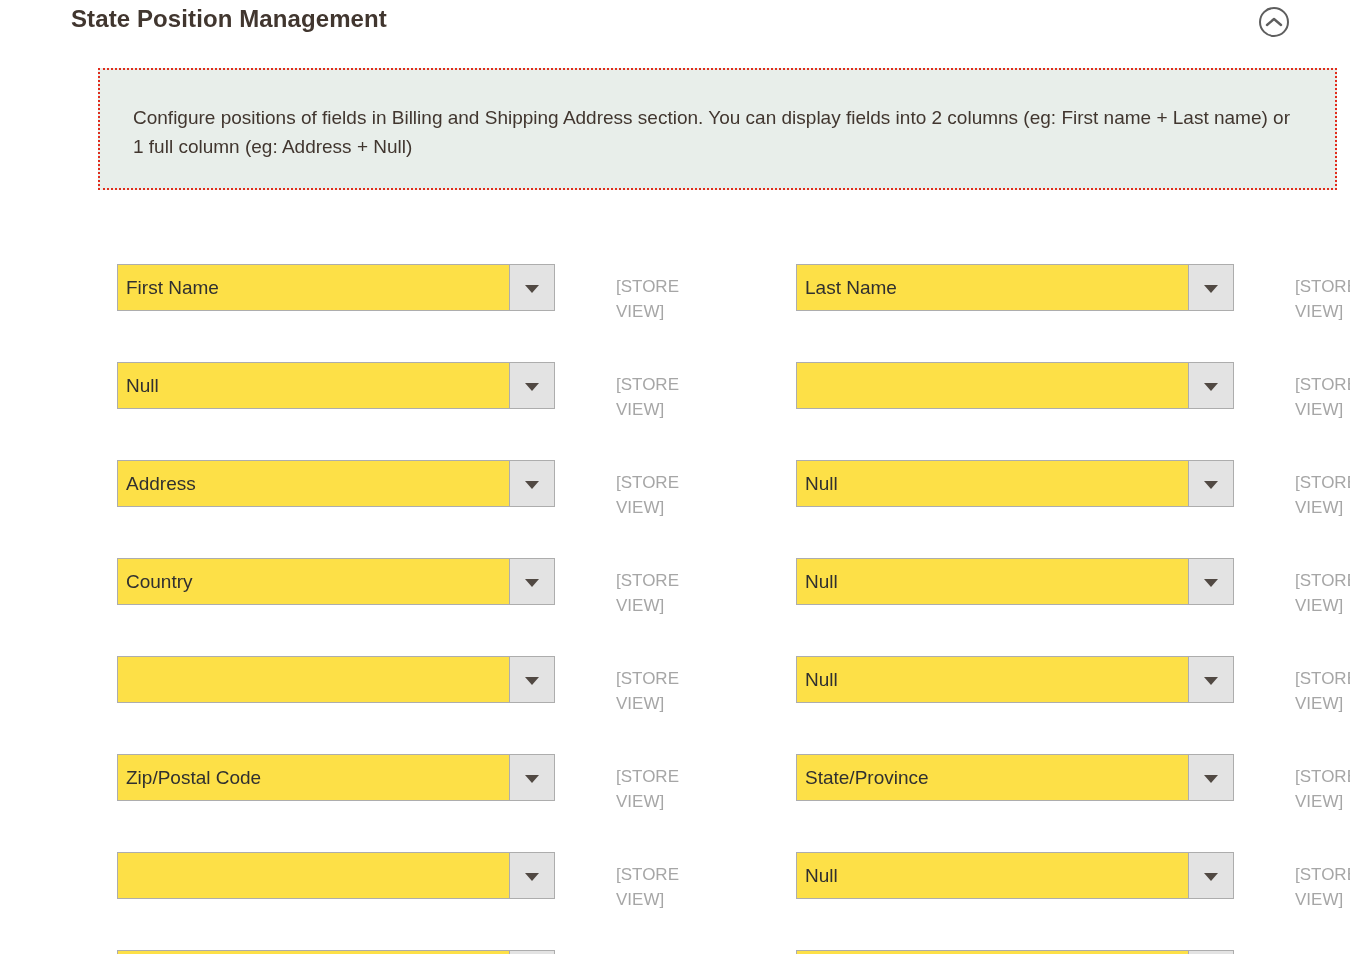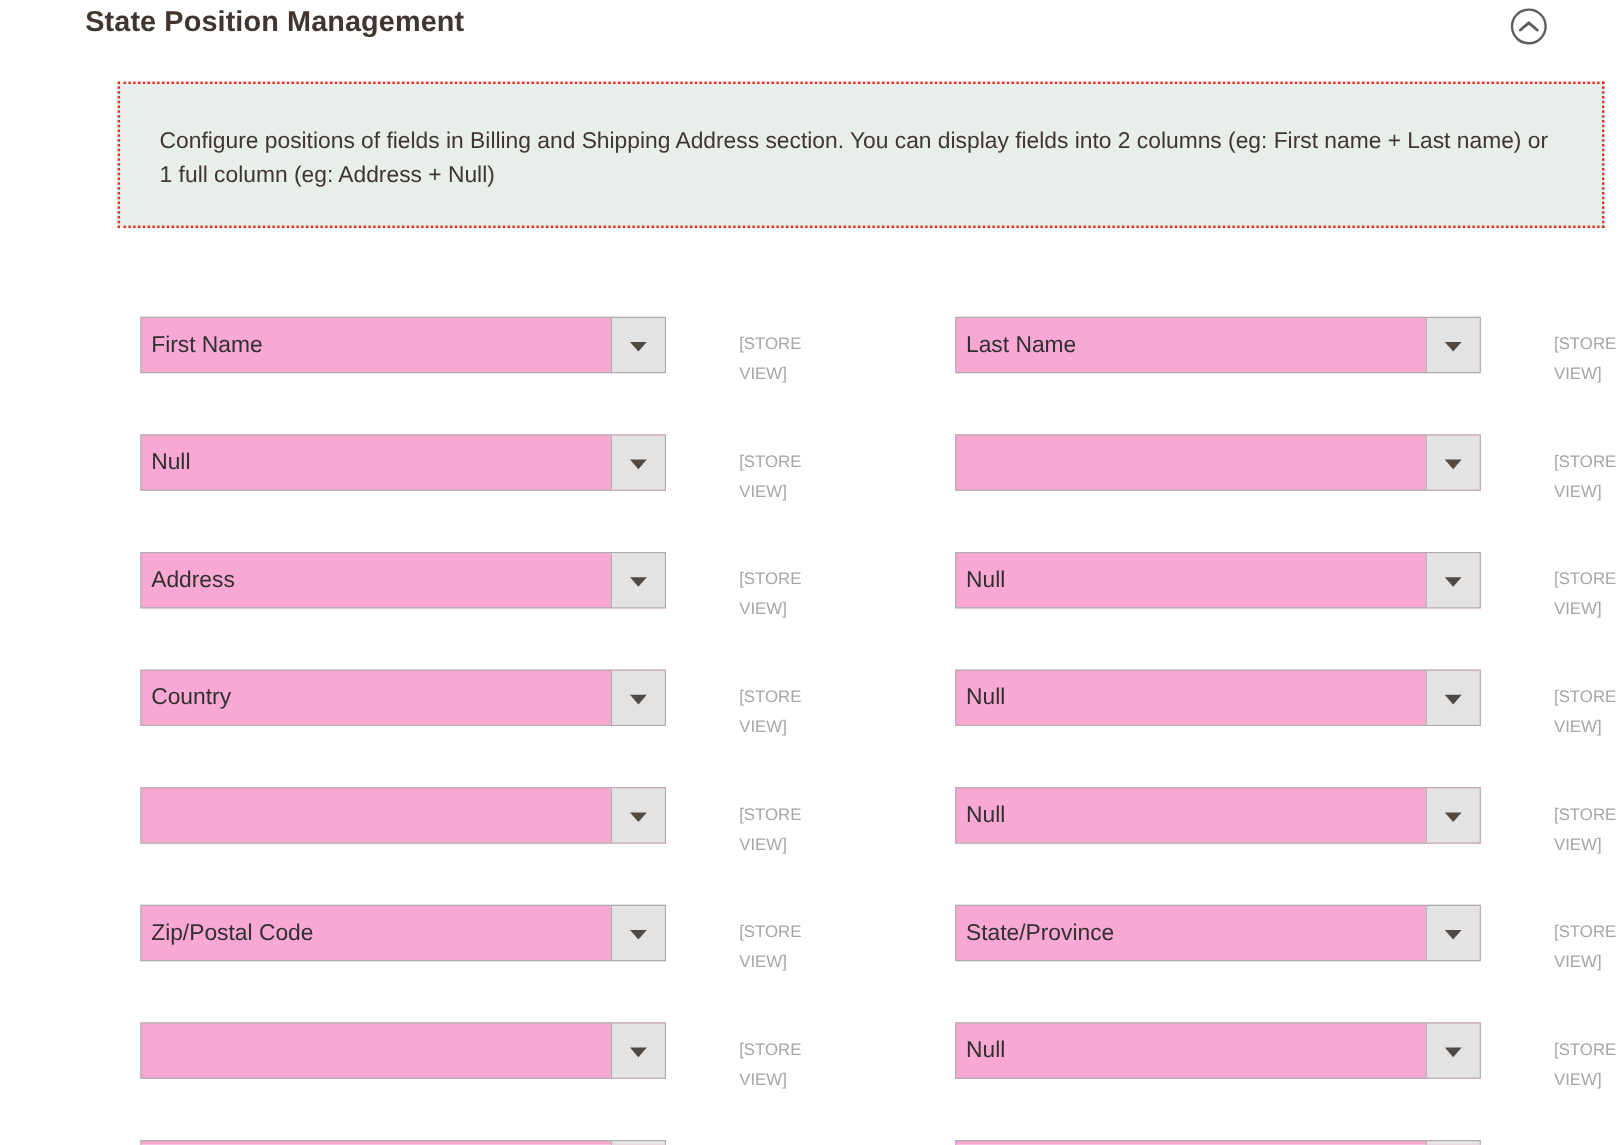--- a/index.html
+++ b/index.html
@@ -92,21 +92,21 @@
   }
   .field-cell.col-left  { left: 117px; }
   .field-cell.col-right { left: 796px; }
 
   .select-wrap {
     position: relative;
     width: 438px;
     height: 47px;
     box-sizing: border-box;
     border: 1px solid #adadad;
-    background: #f9a8d4;
+    background: #fde047;
     cursor: pointer;
   }
   .select-value {
     position: absolute;
     left: 8px;
     top: 0;
     right: 54px;
     height: 45px;
     line-height: 45px;
     font-size: 19px;
@@ -136,21 +136,21 @@
     height: 0;
     border-left: 7px solid transparent;
     border-right: 7px solid transparent;
     border-top: 8px solid #514943;
   }
 
   .scope-label {
     position: absolute;
     top: 10px;
     width: 78px;
-    font-size: 14px;
+    font-size: 17px;
     line-height: 25px;
     color: #a6a6a6;
   }
   .field-cell.col-left  .scope-label { left: 499px; }
   .field-cell.col-right .scope-label { left: 499px; }
 </style>
 </head>
 <body>
 
 <div class="section-header">

